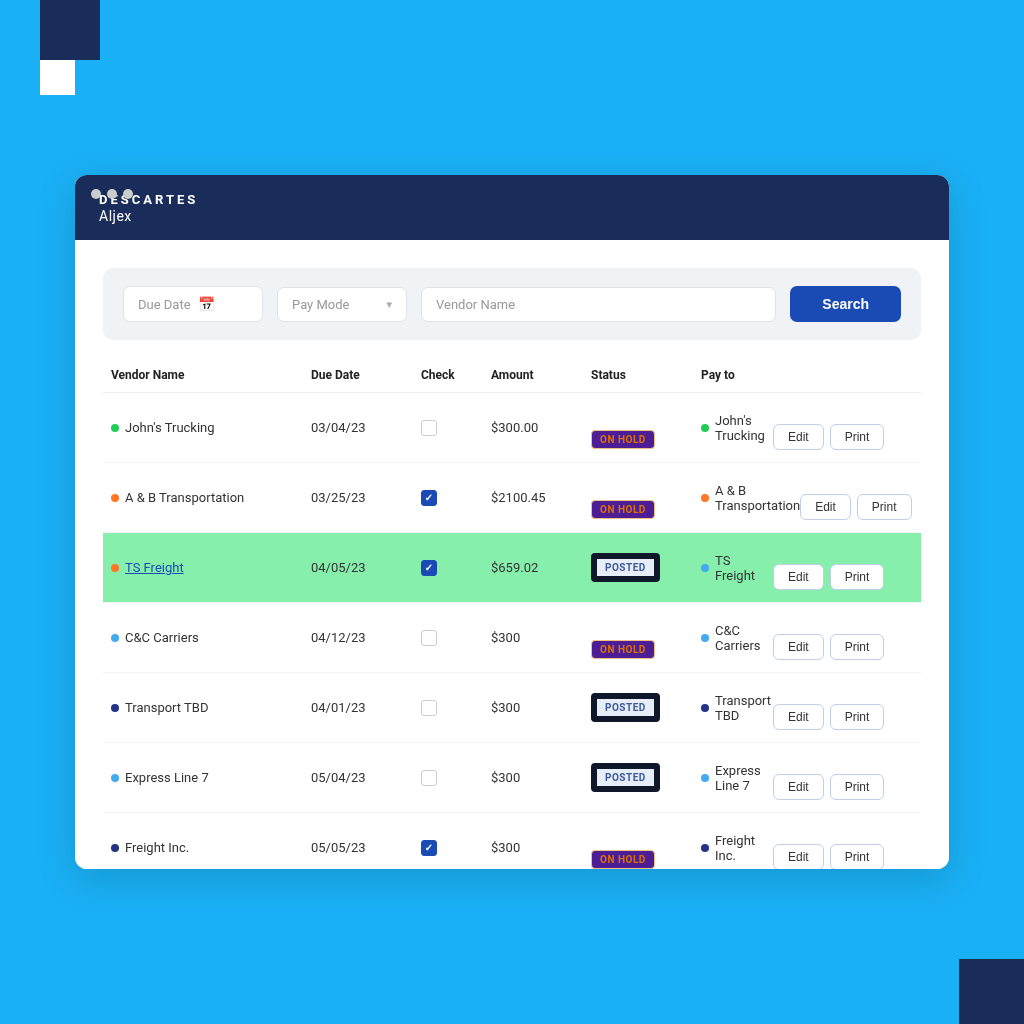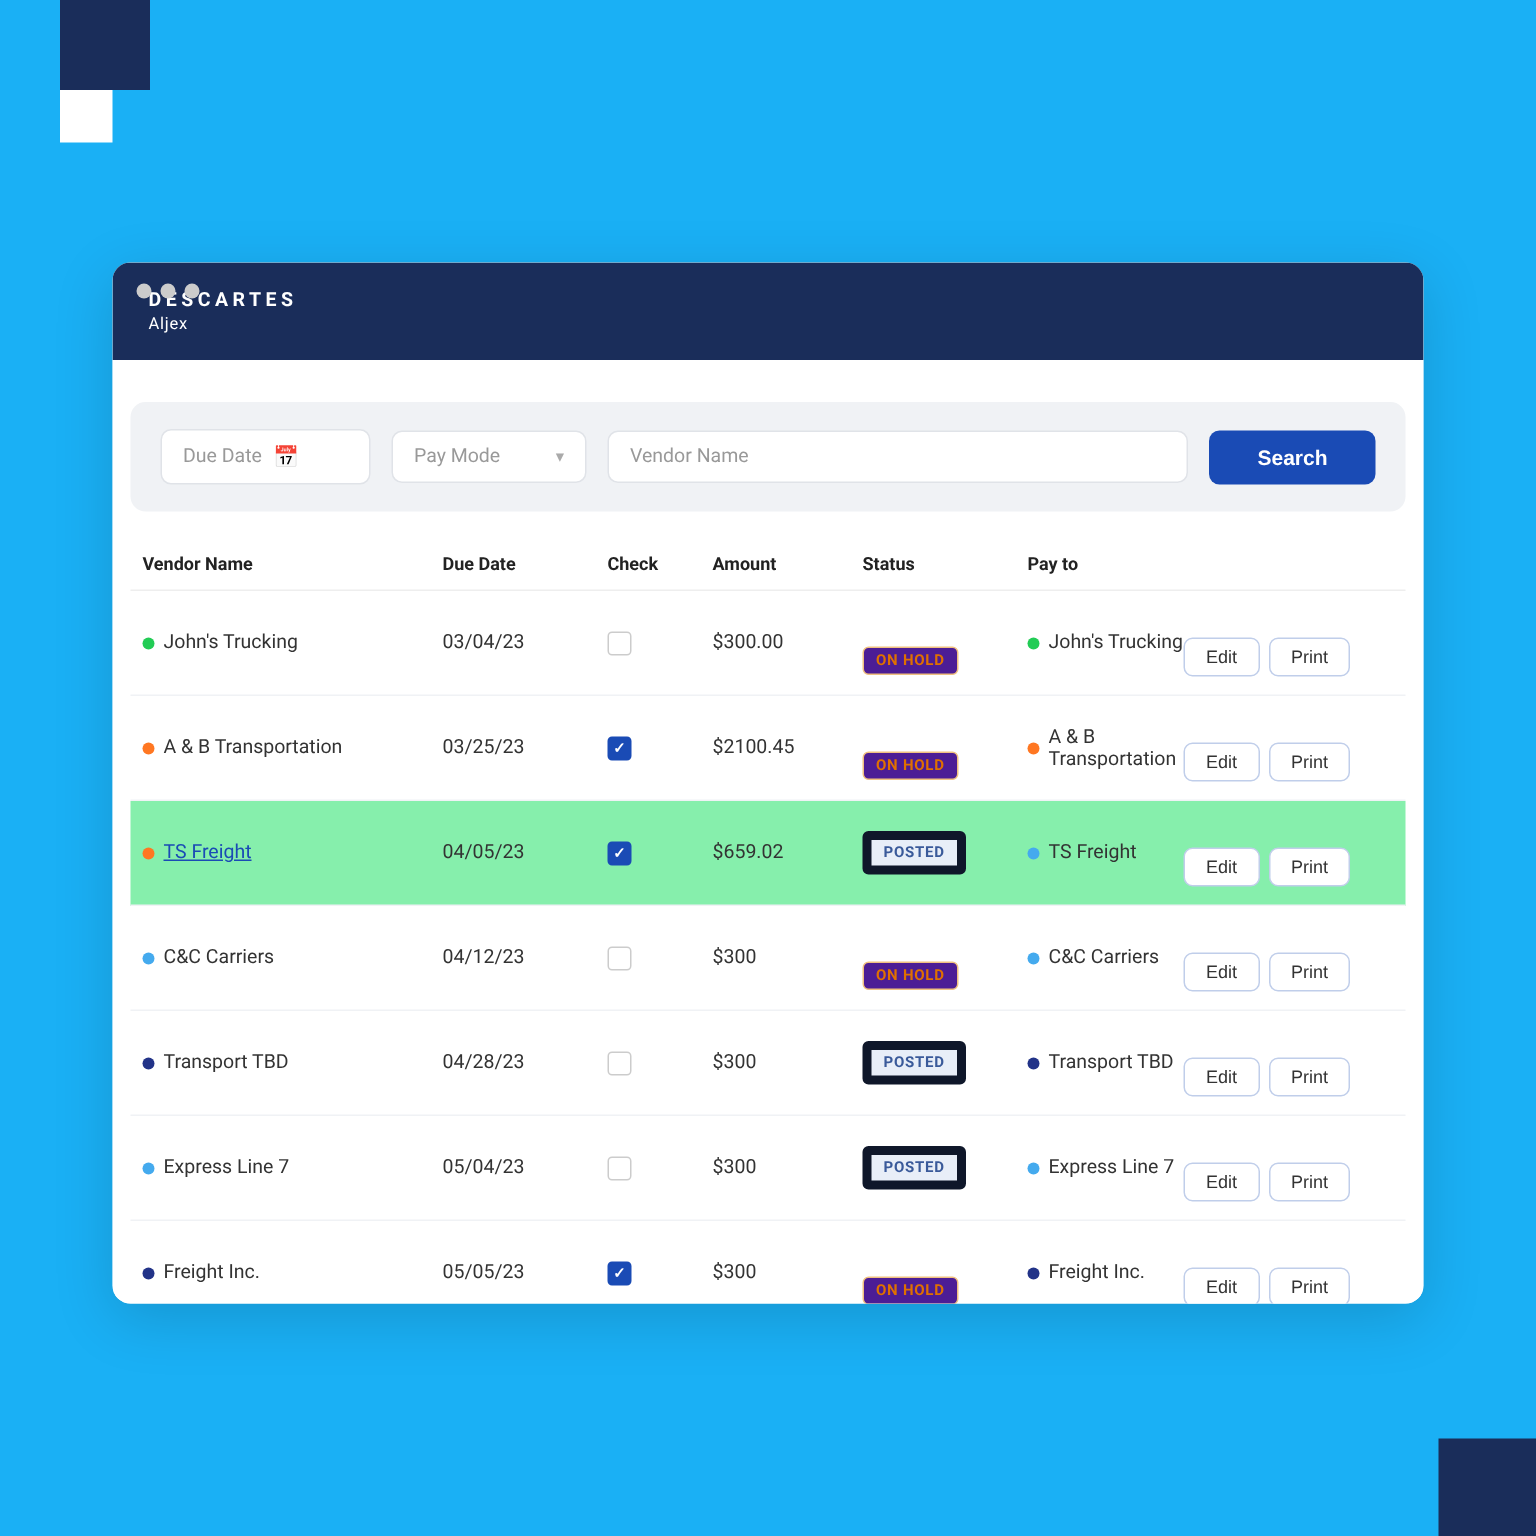--- a/index.html
+++ b/index.html
@@ -73,28 +73,28 @@
     }
     .logo-descartes {
       color: #ffffff;
       font-size: 13px;
       font-weight: 700;
       letter-spacing: 3px;
       text-transform: uppercase;
     }
     .logo-aljex {
       color: #ffffff;
-      font-size: 11px;
+      font-size: 14px;
       font-weight: 400;
       letter-spacing: 0.5px;
     }
 
     
     .content {
-      padding: 28px 12px 20px;
+      padding: 28px 28px 20px;
       background: #fff;
     }
 
     
     .search-bar {
       background: #f0f2f5;
       border-radius: 10px;
       padding: 18px 20px;
       display: flex;
       align-items: center;
@@ -363,21 +363,21 @@
         <button class="action-btn">Print</button>
       </div>
     </div>
 
     <div class="table-row">
       <div class="cell">
         <span class="dot" style="background:#223388"></span>
               <span>Transport TBD</span>
       </div>
       <div class="cell">
-        <span>04/28/23</span>
+        <span>04/01/23</span>
       </div>
       <div class="cell checkbox-cell">
         <div class="checkbox"></div>
       </div>
       <div class="cell">
         <span>$300</span>
       </div>
       <div class="cell">
         <span class="status-badge status-posted">POSTED</span>
       </div>

